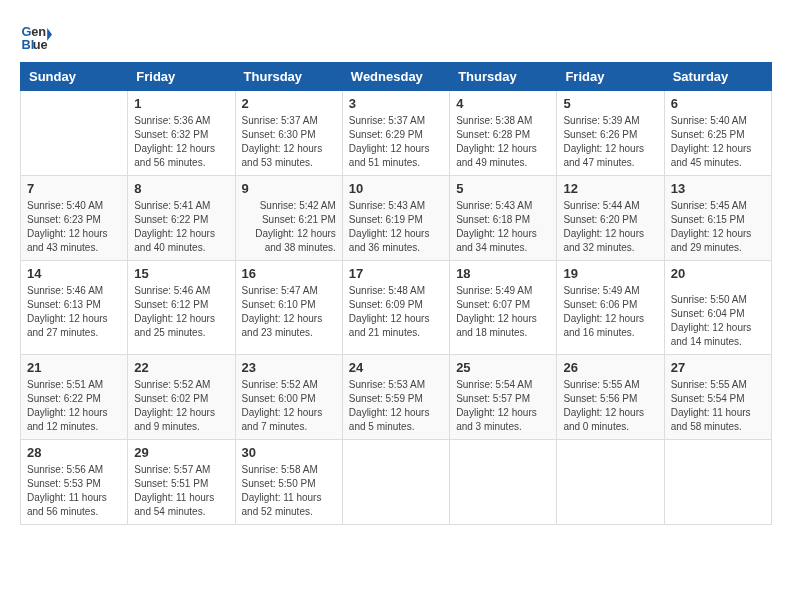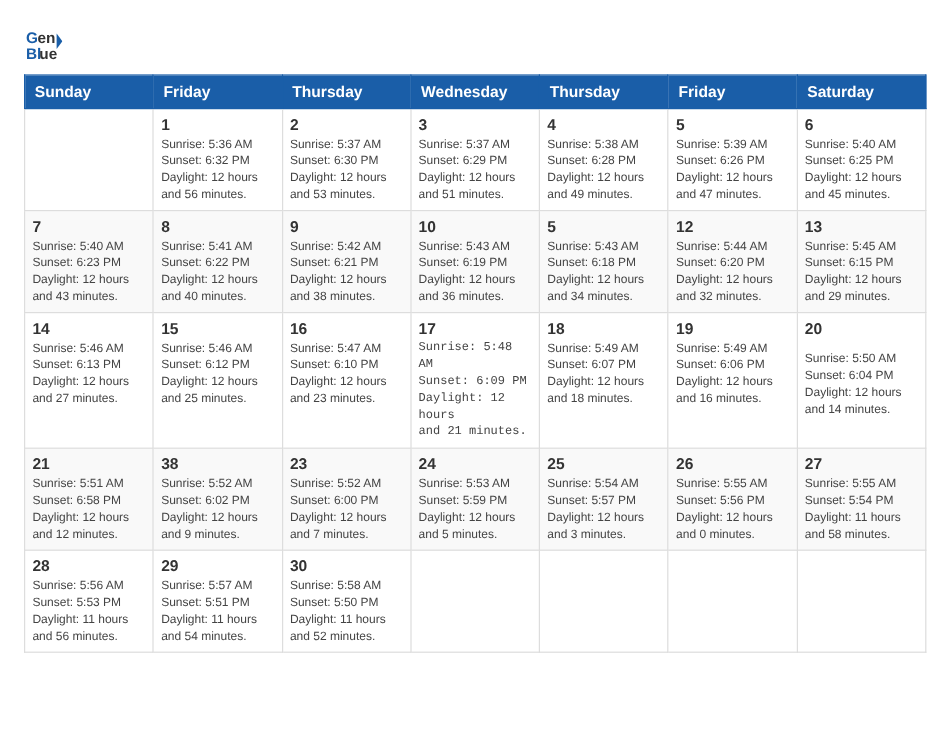--- a/index.html
+++ b/index.html
@@ -179,21 +179,21 @@
         </td>
         <td>
           <div class="day-number">8</div>
           <div class="day-info" style="white-space: pre-line;">Sunrise: 5:41 AM
 Sunset: 6:22 PM
 Daylight: 12 hours
 and 40 minutes.</div>
         </td>
         <td>
           <div class="day-number">9</div>
-          <div class="day-info" style="white-space: pre-line;">Sunrise: 5:42 AM
+          <div class="day-info" style="white-space: pre-line; text-align: right;">Sunrise: 5:42 AM
 Sunset: 6:21 PM
 Daylight: 12 hours
 and 38 minutes.</div>
         </td>
         <td>
           <div class="day-number">10</div>
           <div class="day-info" style="white-space: pre-line;">Sunrise: 5:43 AM
 Sunset: 6:19 PM
 Daylight: 12 hours
 and 36 minutes.</div>
@@ -237,21 +237,21 @@
         </td>
         <td>
           <div class="day-number">16</div>
           <div class="day-info" style="white-space: pre-line;">Sunrise: 5:47 AM
 Sunset: 6:10 PM
 Daylight: 12 hours
 and 23 minutes.</div>
         </td>
         <td>
           <div class="day-number">17</div>
-          <div class="day-info" style="white-space: pre-line; font-family: Liberation Mono, monospace;">Sunrise: 5:48 AM
+          <div class="day-info" style="white-space: pre-line;">Sunrise: 5:48 AM
 Sunset: 6:09 PM
 Daylight: 12 hours
 and 21 minutes.</div>
         </td>
         <td>
           <div class="day-number">18</div>
           <div class="day-info" style="white-space: pre-line;">Sunrise: 5:49 AM
 Sunset: 6:07 PM
 Daylight: 12 hours
 and 18 minutes.</div>
@@ -268,26 +268,26 @@
           <div class="day-info" style="white-space: pre-line; margin-top: 12px;">Sunrise: 5:50 AM
 Sunset: 6:04 PM
 Daylight: 12 hours
 and 14 minutes.</div>
         </td>
       </tr>
       <tr>
         <td>
           <div class="day-number">21</div>
           <div class="day-info" style="white-space: pre-line;">Sunrise: 5:51 AM
-Sunset: 6:58 PM
+Sunset: 6:22 PM
 Daylight: 12 hours
 and 12 minutes.</div>
         </td>
         <td>
-          <div class="day-number">38</div>
+          <div class="day-number">22</div>
           <div class="day-info" style="white-space: pre-line;">Sunrise: 5:52 AM
 Sunset: 6:02 PM
 Daylight: 12 hours
 and 9 minutes.</div>
         </td>
         <td>
           <div class="day-number">23</div>
           <div class="day-info" style="white-space: pre-line;">Sunrise: 5:52 AM
 Sunset: 6:00 PM
 Daylight: 12 hours

